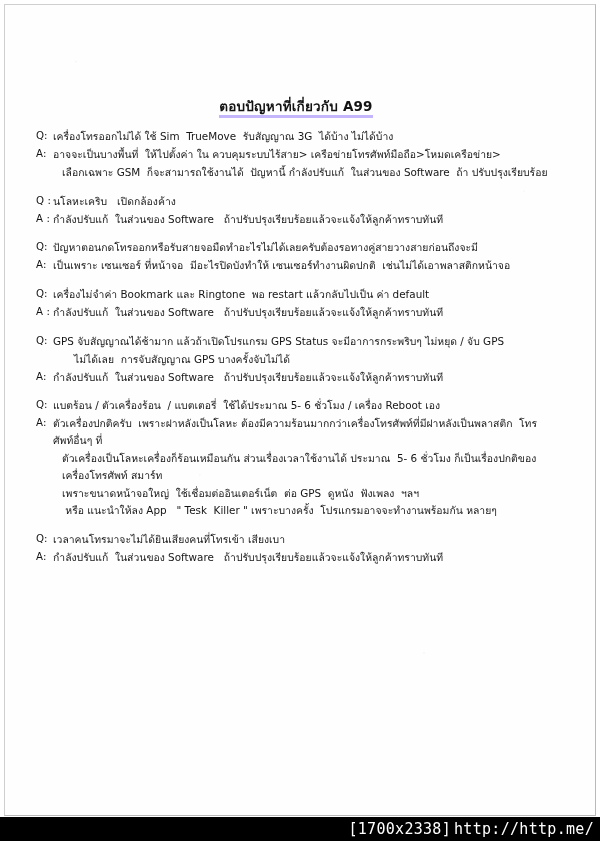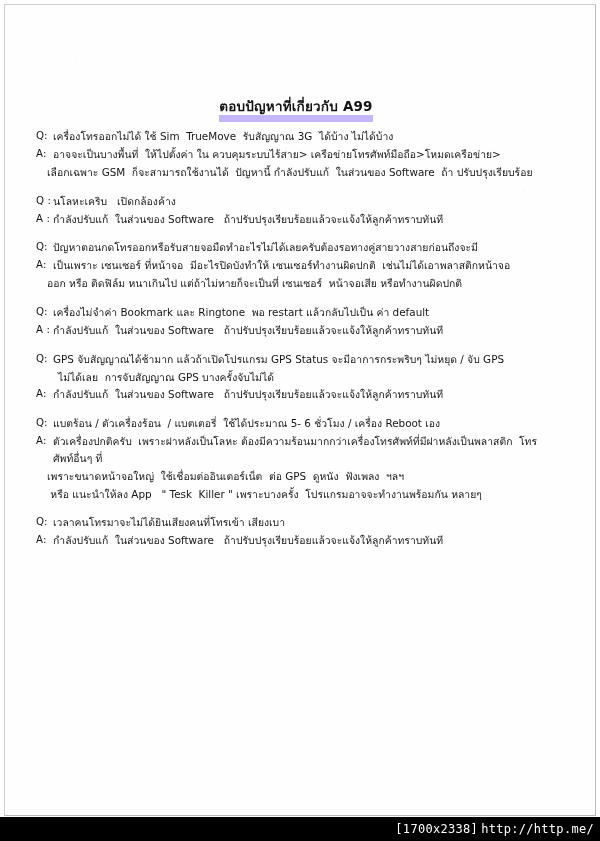--- a/index.html
+++ b/index.html
@@ -62,21 +62,21 @@
   .doc-title {
     text-align: center;
     font-size: 13.5px;
     font-weight: bold;
     color: #131313;
     letter-spacing: .2px;
     margin: 0 0 12px 0;
     line-height: 1.5;
   }
   .doc-title span.u {
-    border-bottom: 7px solid #c4b5fd;
+    border-bottom: 3px solid #c4b5fd;
     padding-bottom: 1px;
   }
 
   .qa-block {
     margin-bottom: 12px;
   }
   .qa-line {
     display: flex;
     align-items: flex-start;
     font-size: 10.4px;
@@ -95,26 +95,26 @@
     flex: 1 1 auto;
     color: #151515;
     white-space: pre-wrap;
     word-break: break-word;
   }
   .qa-cont {
     display: block;
     font-size: 10.4px;
     line-height: 1.62;
     color: #151515;
-    margin-left: 11px;
+    margin-left: 26px;
     margin-bottom: 1px;
     white-space: pre-wrap;
   }
   .qa-cont.indent-more {
-    margin-left: 22px;
+    margin-left: 38px;
   }
 
   
   .content, .doc-title {
     -webkit-font-smoothing: antialiased;
     text-rendering: optimizeLegibility;
   }
 
   .footer-bar {
     position: absolute;
@@ -125,21 +125,21 @@
     background: #000000;
     display: flex;
     align-items: center;
     justify-content: flex-end;
     box-sizing: border-box;
     padding-right: 6px;
   }
   .footer-text {
     color: #ffffff;
     font-family: "DejaVu Sans Mono", "Liberation Mono", monospace;
-    font-size: 12px;
+    font-size: 15px;
     letter-spacing: .3px;
     white-space: nowrap;
   }
   .footer-dim { margin-right: 3px; }
 </style>
 </head>
 <body>
 
 <div class="page">
 
@@ -179,21 +179,20 @@
 
       <div class="qa-block">
         <div class="qa-line">
           <span class="qa-tag">Q:</span>
           <span class="qa-text">ปัญหาตอนกดโทรออกหรือรับสายจอมืดทำอะไรไม่ได้เลยครับต้องรอทางคู่สายวางสายก่อนถึงจะมี</span>
         </div>
         <div class="qa-line">
           <span class="qa-tag">A:</span>
           <span class="qa-text">เป็นเพราะ เซนเซอร์ ที่หน้าจอ  มีอะไรปิดบังทำให้ เซนเซอร์ทำงานผิดปกติ  เช่นไม่ได้เอาพลาสติกหน้าจอ</span>
         </div>
-        <div class="qa-cont">ออก หรือ ติดฟิล์ม หนาเกินไป แต่ถ้าไม่หายก็จะเป็นที่ เซนเซอร์  หน้าจอเสีย หรือทำงานผิดปกติ</div>
       </div>
 
       <div class="qa-block">
         <div class="qa-line">
           <span class="qa-tag">Q:</span>
           <span class="qa-text">เครื่องไม่จำค่า Bookmark และ Ringtone  พอ restart แล้วกลับไปเป็น ค่า default</span>
         </div>
         <div class="qa-line">
           <span class="qa-tag">A :</span>
           <span class="qa-text">กำลังปรับแก้  ในส่วนของ Software   ถ้าปรับปรุงเรียบร้อยแล้วจะแจ้งให้ลูกค้าทราบทันที</span>
@@ -214,20 +213,21 @@
 
       <div class="qa-block">
         <div class="qa-line">
           <span class="qa-tag">Q:</span>
           <span class="qa-text">แบตร้อน / ตัวเครื่องร้อน  / แบตเตอรี่  ใช้ได้ประมาณ 5- 6 ชั่วโมง / เครื่อง Reboot เอง</span>
         </div>
         <div class="qa-line">
           <span class="qa-tag">A:</span>
           <span class="qa-text">ตัวเครื่องปกติครับ  เพราะฝาหลังเป็นโลหะ ต้องมีความร้อนมากกว่าเครื่องโทรศัพท์ที่มีฝาหลังเป็นพลาสติก  โทรศัพท์อื่นๆ ที่</span>
         </div>
+        <div class="qa-cont">ตัวเครื่องเป็นโลหะเครื่องก็ร้อนเหมือนกัน ส่วนเรื่องเวลาใช้งานได้ ประมาณ  5- 6 ชั่วโมง ก็เป็นเรื่องปกติของเครื่องโทรศัพท์ สมาร์ท</div>
         <div class="qa-cont">เพราะขนาดหน้าจอใหญ่  ใช้เชื่อมต่ออินเตอร์เน็ต  ต่อ GPS  ดูหนัง  ฟังเพลง  ฯลฯ</div>
         <div class="qa-cont"> หรือ แนะนำให้ลง App   " Tesk  Killer " เพราะบางครั้ง  โปรแกรมอาจจะทำงานพร้อมกัน หลายๆ</div>
       </div>
 
       <div class="qa-block">
         <div class="qa-line">
           <span class="qa-tag">Q:</span>
           <span class="qa-text">เวลาคนโทรมาจะไม่ได้ยินเสียงคนที่โทรเข้า เสียงเบา</span>
         </div>
         <div class="qa-line">

